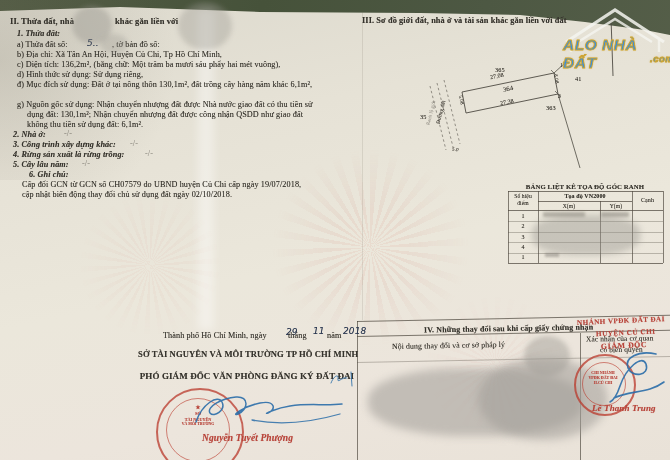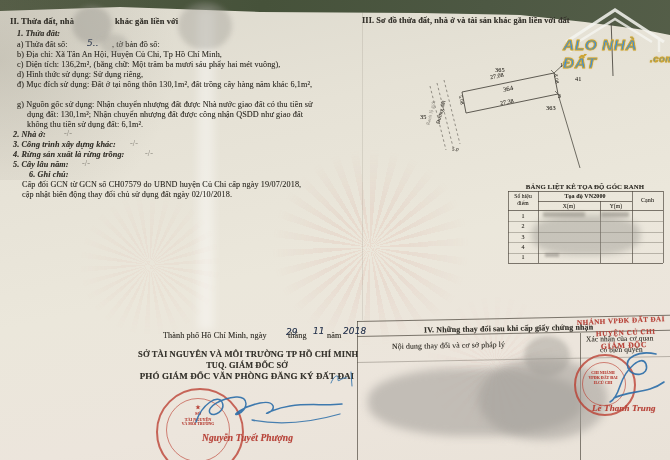--- a/index.html
+++ b/index.html
@@ -66,21 +66,21 @@
   <div class="t b i" style="left:13px;top:140px;">3. Công trình xây dựng khác:</div>
   <div class="t faint" style="left:130px;top:139px;">-/-</div>
   <div class="t b i" style="left:13px;top:150px;">4. Rừng sản xuất là rừng trồng:</div>
   <div class="t faint" style="left:145px;top:149px;">-/-</div>
   <div class="t b i" style="left:13px;top:160px;">5. Cây lâu năm:</div>
   <div class="t faint" style="left:82px;top:159px;">-/-</div>
   <div class="t b i" style="left:29px;top:170px;">6. Ghi chú:</div>
   <div class="t" style="left:22px;top:180px;">Cấp đổi GCN từ GCN số CH07579 do UBND huyện Củ Chi cấp ngày 19/07/2018,</div>
   <div class="t" style="left:22px;top:190px;">cập nhật biến động thay đổi chủ sử dụng đất ngày 02/10/2018.</div>
 
-  <div class="t b" style="left:362px;top:16px;font-size:8.3px;">III. Sơ đồ thửa đất, nhà ở và tài sản khác gắn liền với đất</div>
+  <div class="t b" style="left:362px;top:16px;font-size:8.3px;">III. Sơ đồ giới đất, nhà ở và tài sản khác gắn liền với đất</div>
 
   <svg width="250" height="190" viewBox="0 0 250 190" style="left:420px;top:0;z-index:3;">
     <polygon points="42,92 134,73 138,94 46,113" fill="none" stroke="#4e4b43" stroke-width="0.9"></polygon>
     <line x1="134" y1="73" x2="146" y2="62" stroke="#4e4b43" stroke-width="0.8"></line>
     <line x1="138" y1="94" x2="160" y2="168" stroke="#4e4b43" stroke-width="0.8"></line>
     <line x1="10" y1="86" x2="26" y2="150" stroke="#6b675e" stroke-width="0.7" stroke-dasharray="2.5,2.5"></line>
     <line x1="17" y1="83" x2="33" y2="147" stroke="#6b675e" stroke-width="0.7" stroke-dasharray="2.5,2.5"></line>
     <line x1="24" y1="80" x2="40" y2="144" stroke="#6b675e" stroke-width="0.7" stroke-dasharray="2.5,2.5"></line>
     <line x1="191" y1="18" x2="193" y2="76" stroke="#4e4b43" stroke-width="0.9"></line>
     <line x1="131" y1="70" x2="137" y2="76" stroke="#4e4b43" stroke-width="0.7"></line>
@@ -157,21 +157,20 @@
   </svg>
   <div class="t b i red" style="left:592px;top:403px;font-size:9px;z-index:8;">Lê Thanh Trung</div>
 
   <div class="t" style="left:163px;top:331px;">Thành phố Hồ Chí Minh, ngày</div>
   <div class="t hand" style="left:286px;top:327px;">29</div>
   <div class="t" style="left:288px;top:331px;">tháng</div>
   <div class="t hand" style="left:313px;top:326px;">11</div>
   <div class="t" style="left:327px;top:331px;">năm</div>
   <div class="t hand" style="left:343px;top:326px;">2018</div>
   <div class="t b ctr" style="left:138px;top:349px;width:218px;font-size:8.6px;">SỞ TÀI NGUYÊN VÀ MÔI TRƯỜNG TP HỒ CHÍ MINH</div>
-  <div class="t b ctr" style="left:138px;top:361px;width:218px;font-size:8.4px;">TUQ. GIÁM ĐỐC SỞ</div>
   <div class="t b ctr" style="left:138px;top:371px;width:218px;font-size:9px;">PHÓ GIÁM ĐỐC VĂN PHÒNG ĐĂNG KÝ ĐẤT ĐAI</div>
 
   <svg class="sig" width="26" height="18" viewBox="0 0 26 18" style="left:328px;top:370px;">
     <path d="M3,13 C6,5 11,4 10,9 C9,14 15,6 19,8 M23,2 L24,16" fill="none" stroke="#2a6da8" stroke-width="1" stroke-linecap="round" opacity=".85"></path>
   </svg>
 
   <div class="stampring" style="left:156px;top:388px;width:84px;height:84px;border-width:2.8px;">
     <div class="stampinner" style="left:8px;top:8px;width:62px;height:62px;"></div>
   </div>
   <div class="stamptext" style="left:162px;top:404px;width:72px;font-size:4.2px;">

